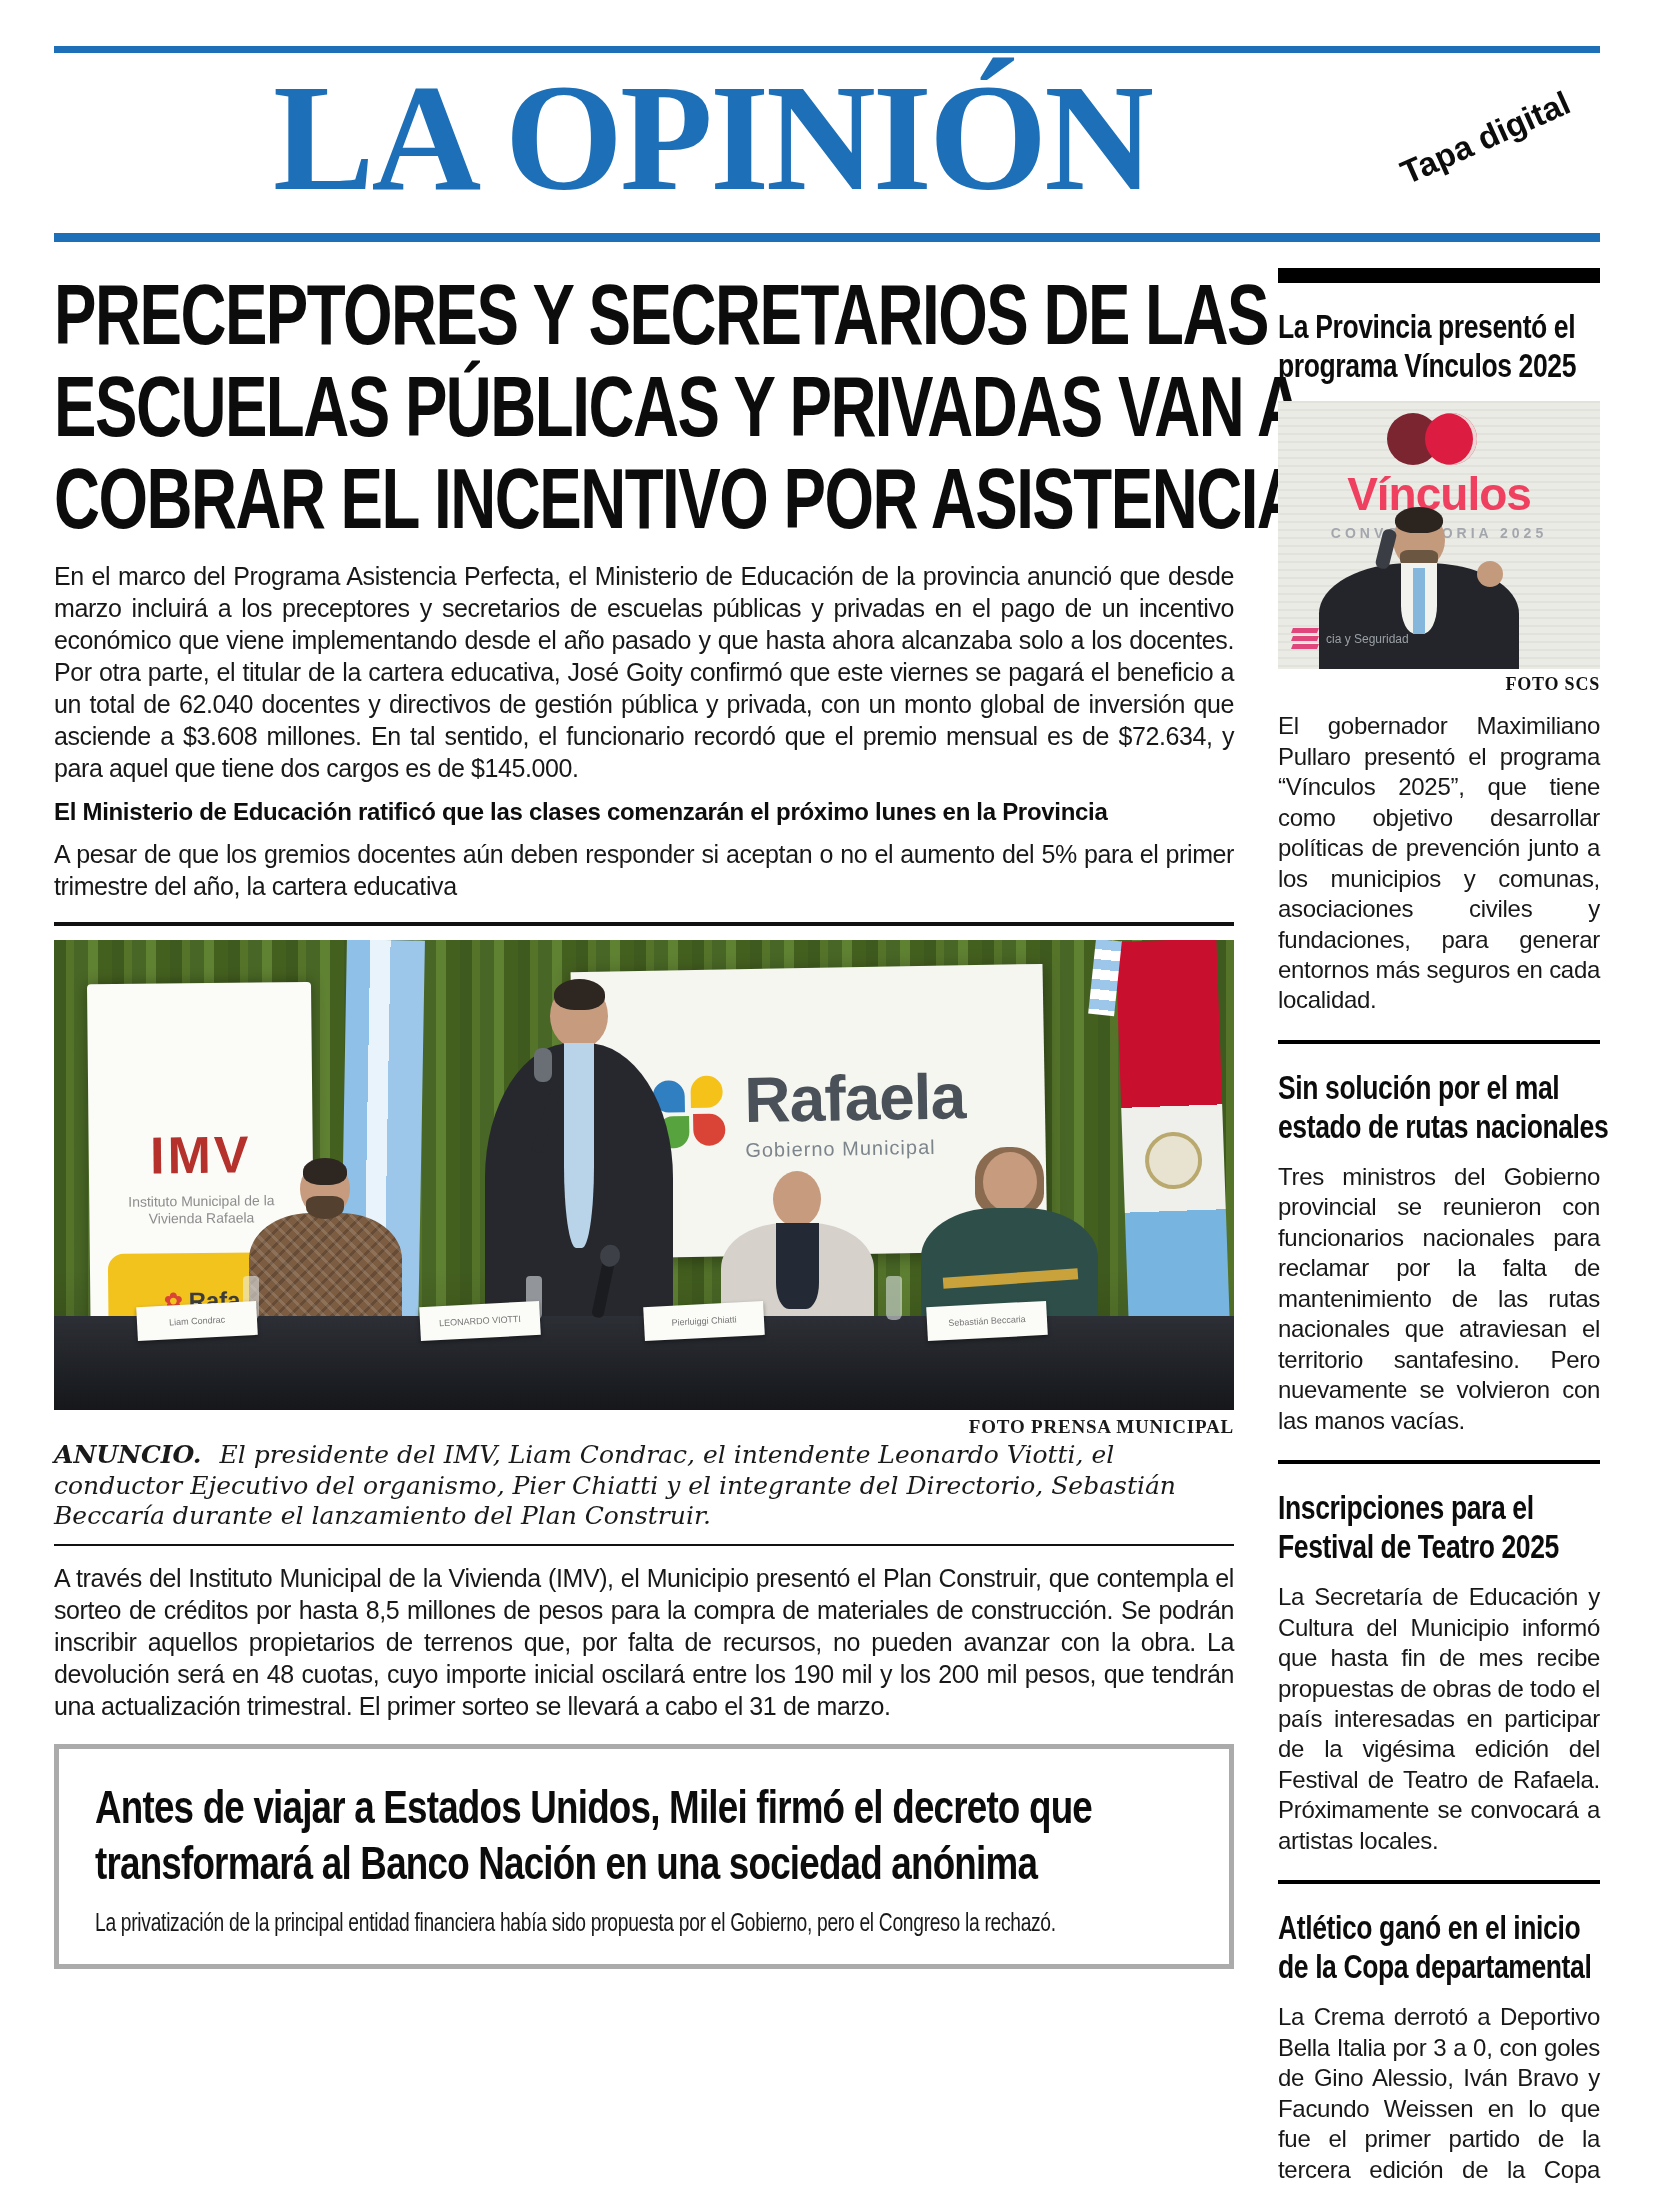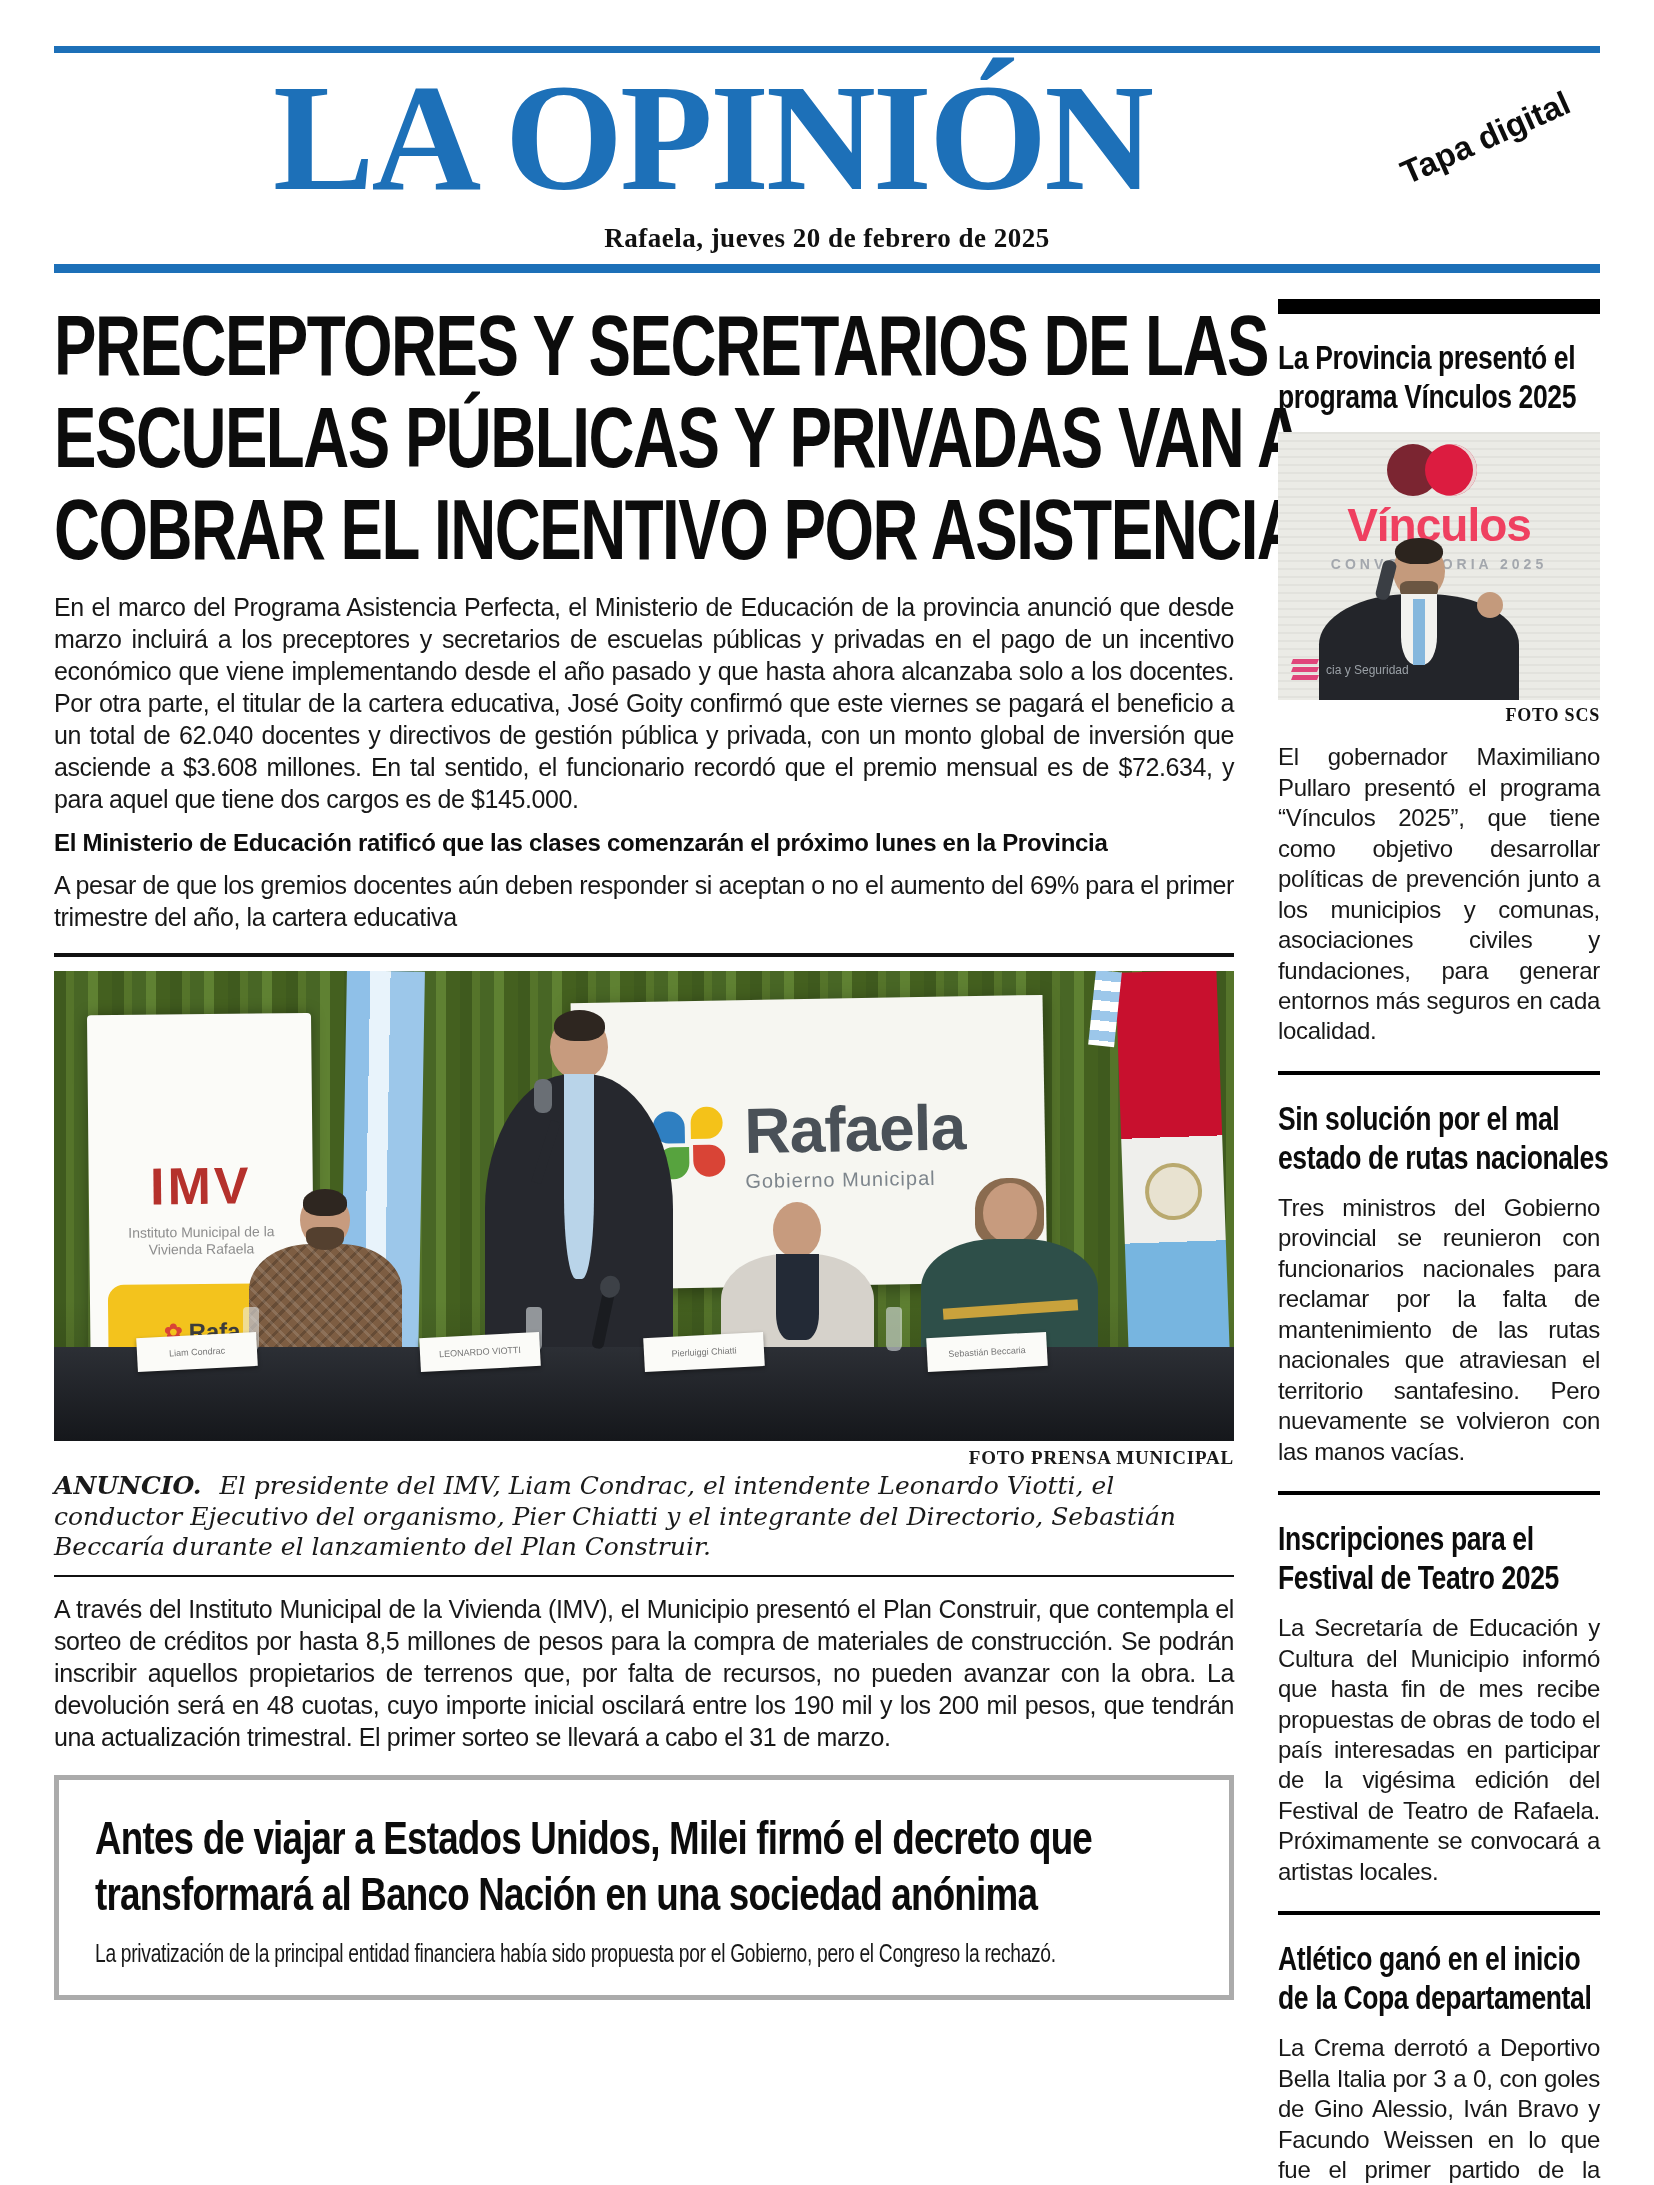--- a/index.html
+++ b/index.html
@@ -212,37 +212,36 @@
 </head>
 <body>
 
 <div class="page">
 
   <div class="rule-blue-top"></div>
 
   <header class="masthead">
     <div class="masthead-title">LA OPINIÓN</div>
     <div class="tapa">Tapa digital</div>
-    <div class="dateline">Rafaela, jueves 20 de febrero de 2025</div>
     <div class="rule-blue-under"></div>
   </header>
 
   <div class="main">
 
     <div class="col-left">
 
       <h1>
         <span class="hl-line">PRECEPTORES Y SECRETARIOS DE LAS</span>
         <span class="hl-line">ESCUELAS PÚBLICAS Y PRIVADAS VAN A</span>
         <span class="hl-line">COBRAR EL INCENTIVO POR ASISTENCIA</span>
       </h1>
 
       <p class="lead-body">En el marco del Programa Asistencia Perfecta, el Ministerio de Educación de la provincia anunció que desde marzo incluirá a los preceptores y secretarios de escuelas públicas y privadas en el pago de un incentivo económico que viene implementando desde el año pasado y que hasta ahora alcanzaba solo a los docentes. Por otra parte, el titular de la cartera educativa, José Goity confirmó que este viernes se pagará el beneficio a un total de 62.040 docentes y directivos de gestión pública y privada, con un monto global de inversión que asciende a $3.608 millones. En tal sentido, el funcionario recordó que el premio mensual es de $72.634, y para aquel que tiene dos cargos es de $145.000.</p>
       <p class="subhead">El Ministerio de Educación ratificó que las clases comenzarán el próximo lunes en la Provincia</p>
-      <p class="body-2">A pesar de que los gremios docentes aún deben responder si aceptan o no el aumento del 69% para el primer trimestre del año, la cartera educativa</p>
+      <p class="body-2">A pesar de que los gremios docentes aún deben responder si aceptan o no el aumento del 5% para el primer trimestre del año, la cartera educativa</p>
 
       <div class="rule-dark"></div>
 
 
       <div class="photo-main">
         <div class="imv-banner">
           <div class="imv-logo">IMV</div>
           <div class="imv-text">Instituto Municipal de la Vivienda Rafaela</div>
           <div class="imv-footer">
             <span class="mini-flower">✿</span>

